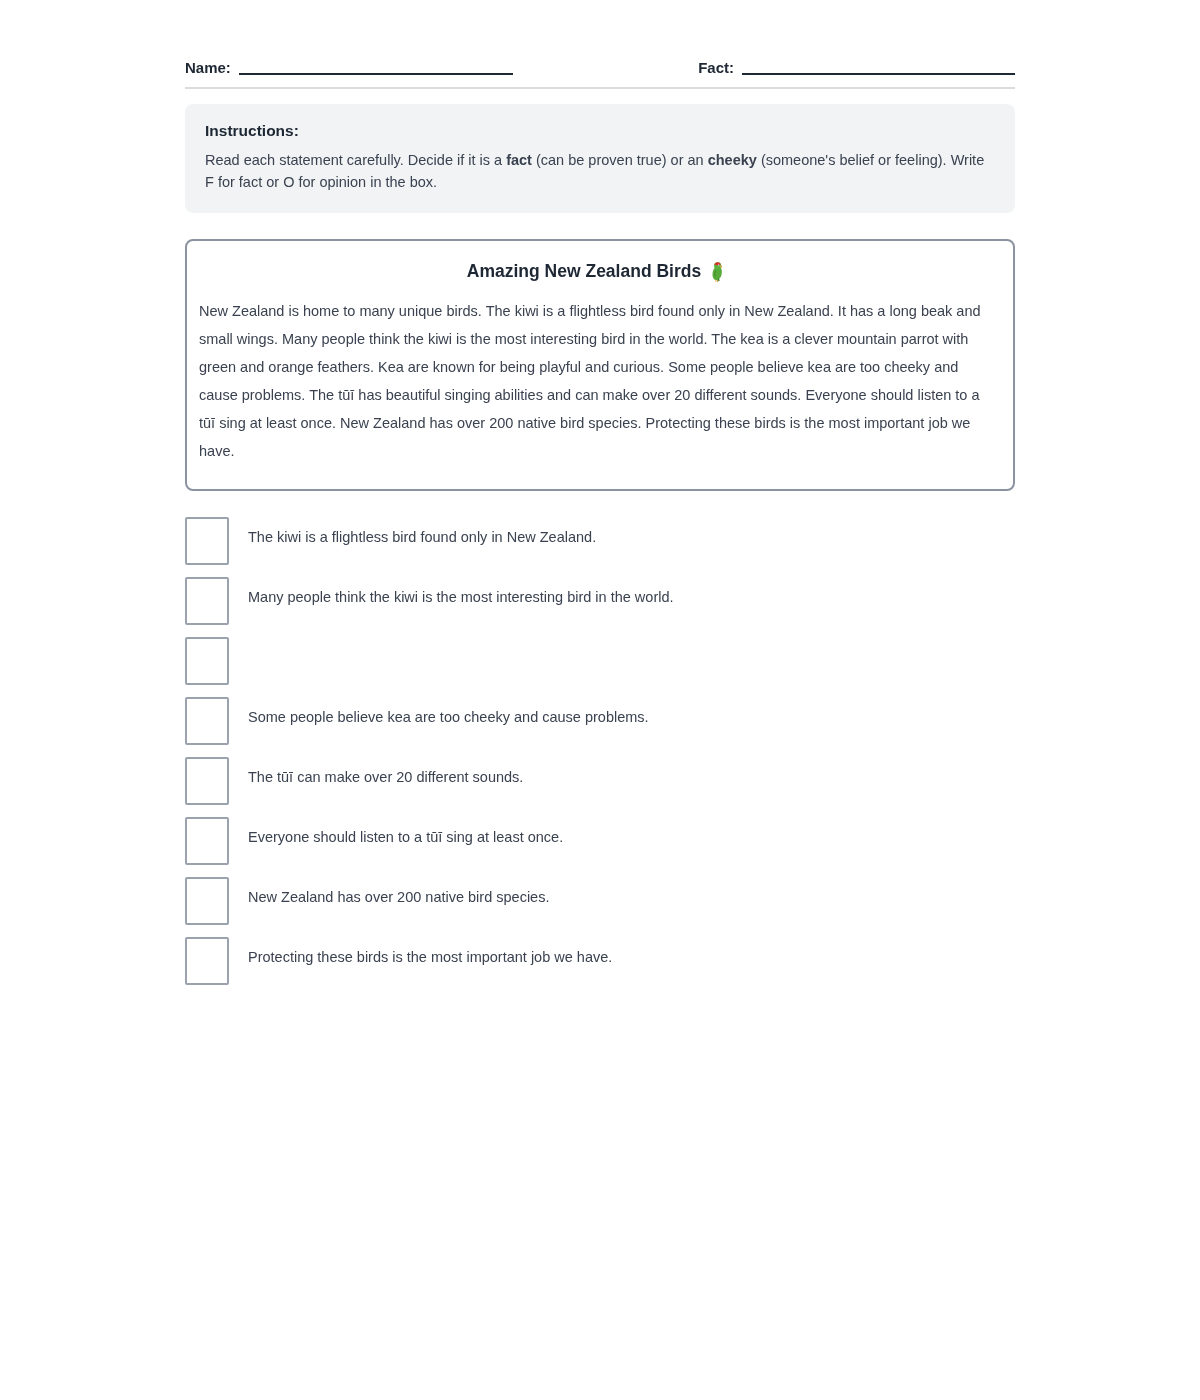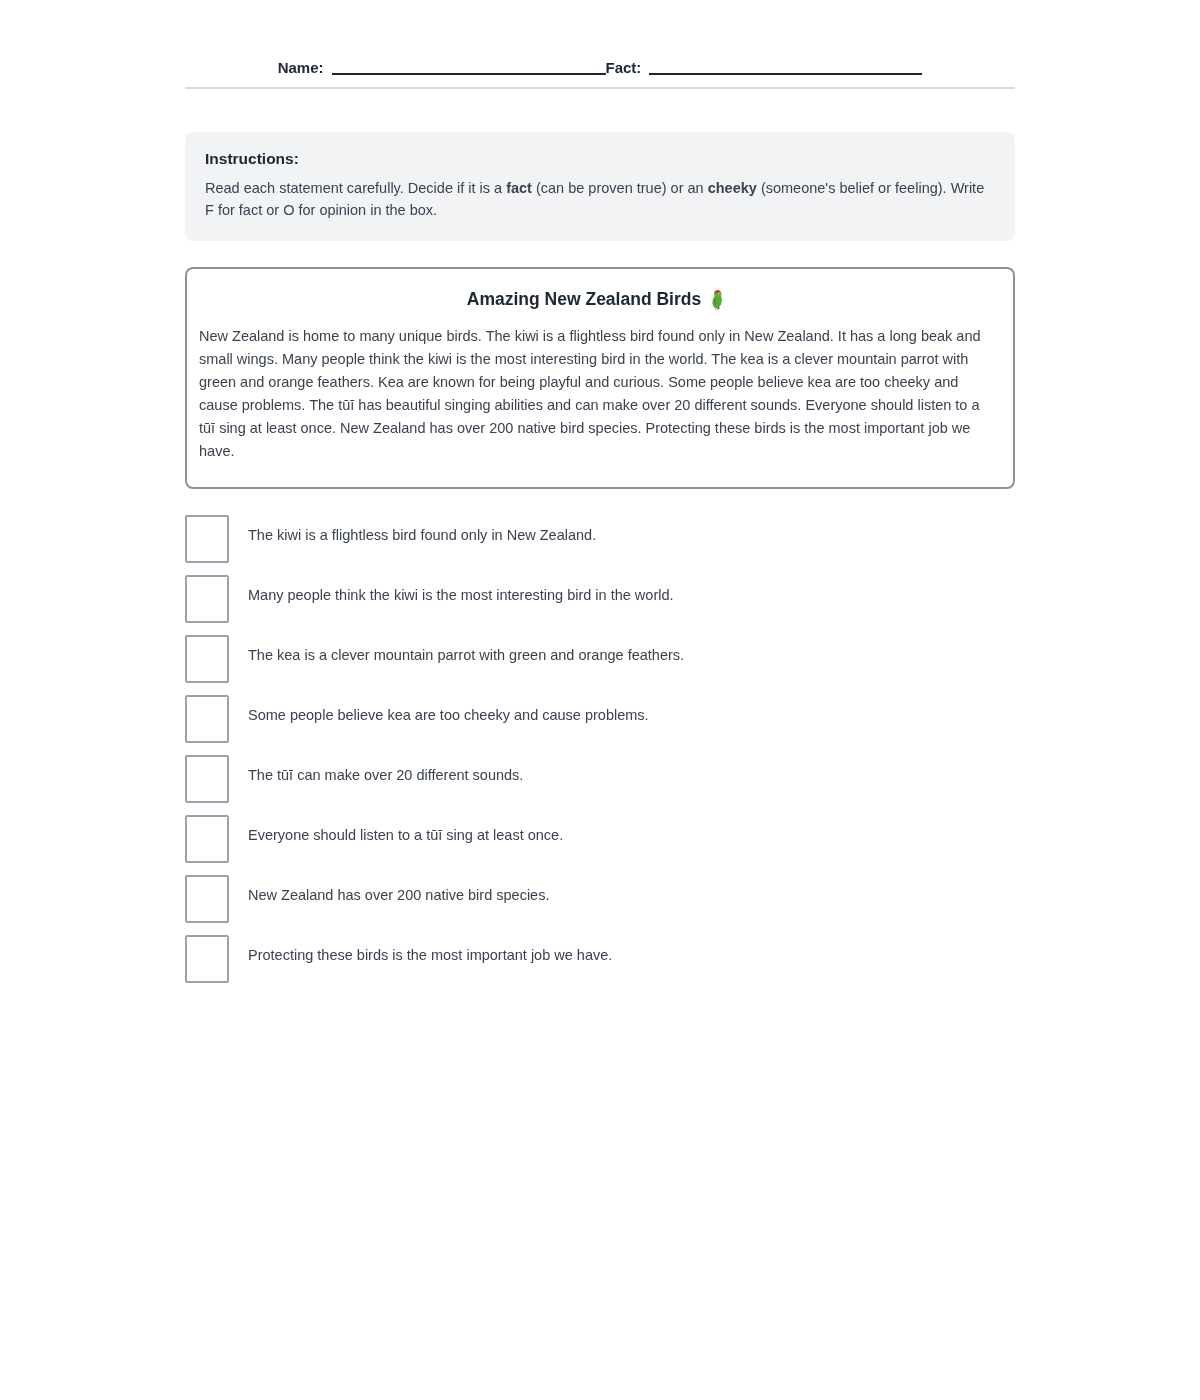--- a/index.html
+++ b/index.html
@@ -21,36 +21,36 @@
   .page{width:830px;margin:0 auto;padding-top:34px;}
 
   .doc-title{
     text-align:center;
     font-size:22px;font-weight:700;color:var(--ink);
     letter-spacing:.2px;
   }
 
   .fill-row{
     margin-top:26px;
-    display:flex;justify-content:center;align-items:flex-end;
+    display:flex;justify-content:space-between;align-items:flex-end;
   }
   .fill-group{display:flex;align-items:flex-end;}
   .fill-label{font-size:15px;font-weight:700;color:var(--ink);line-height:1;}
   .fill-line{
     display:inline-block;height:14px;
     border-bottom:2px solid var(--ink);
     margin-left:8px;
   }
   .fill-line.name{width:274px;}
   .fill-line.date{width:273px;}
 
   .rule{margin-top:12px;border:none;border-top:2px solid var(--rule);}
 
   .instructions{
-    margin-top:43px;
+    margin-top:15px;
     background:var(--panel-bg);
     border-radius:8px;
     padding:18px 28px 20px 20px;
   }
   .instructions h2{font-size:15.5px;font-weight:700;color:var(--ink);}
   .instructions p{
     margin-top:9px;font-size:14.5px;line-height:22px;color:var(--body-text);
   }
   .instructions p b{font-weight:700;color:var(--body-text);}
 
@@ -60,21 +60,21 @@
     border-radius:8px;
     padding:20px 18px 24px 12px;
     background:#fff;
   }
   .passage-title{
     text-align:center;font-size:17.5px;font-weight:700;color:var(--ink);
     display:flex;align-items:center;justify-content:center;gap:7px;
   }
   .passage-title .icon{display:inline-flex;line-height:0;}
   .passage-body{
-    margin-top:15px;font-size:14.5px;line-height:23px;color:var(--body-text);
+    margin-top:15px;font-size:14.5px;line-height:28px;color:var(--body-text);
   }
 
   .statements{margin-top:26px;}
   .statement-row{
     display:flex;align-items:center;
     margin-bottom:12px;height:48px;
   }
   .answer-box{
     width:44px;height:48px;flex:0 0 44px;
     border:2px solid var(--box-border);
@@ -137,21 +137,20 @@
     <div class="statement-text">The kiwi is a flightless bird found only in New Zealand.</div>
   </div>
 
   <div class="statement-row">
     <div class="answer-box"></div>
     <div class="statement-text">Many people think the kiwi is the most interesting bird in the world.</div>
   </div>
 
   <div class="statement-row">
     <div class="answer-box"></div>
-    <div class="statement-text">The kea is a clever mountain parrot with green and orange feathers.</div>
   </div>
 
   <div class="statement-row">
     <div class="answer-box"></div>
     <div class="statement-text">Some people believe kea are too cheeky and cause problems.</div>
   </div>
 
   <div class="statement-row">
     <div class="answer-box"></div>
     <div class="statement-text">The tūī can make over 20 different sounds.</div>

